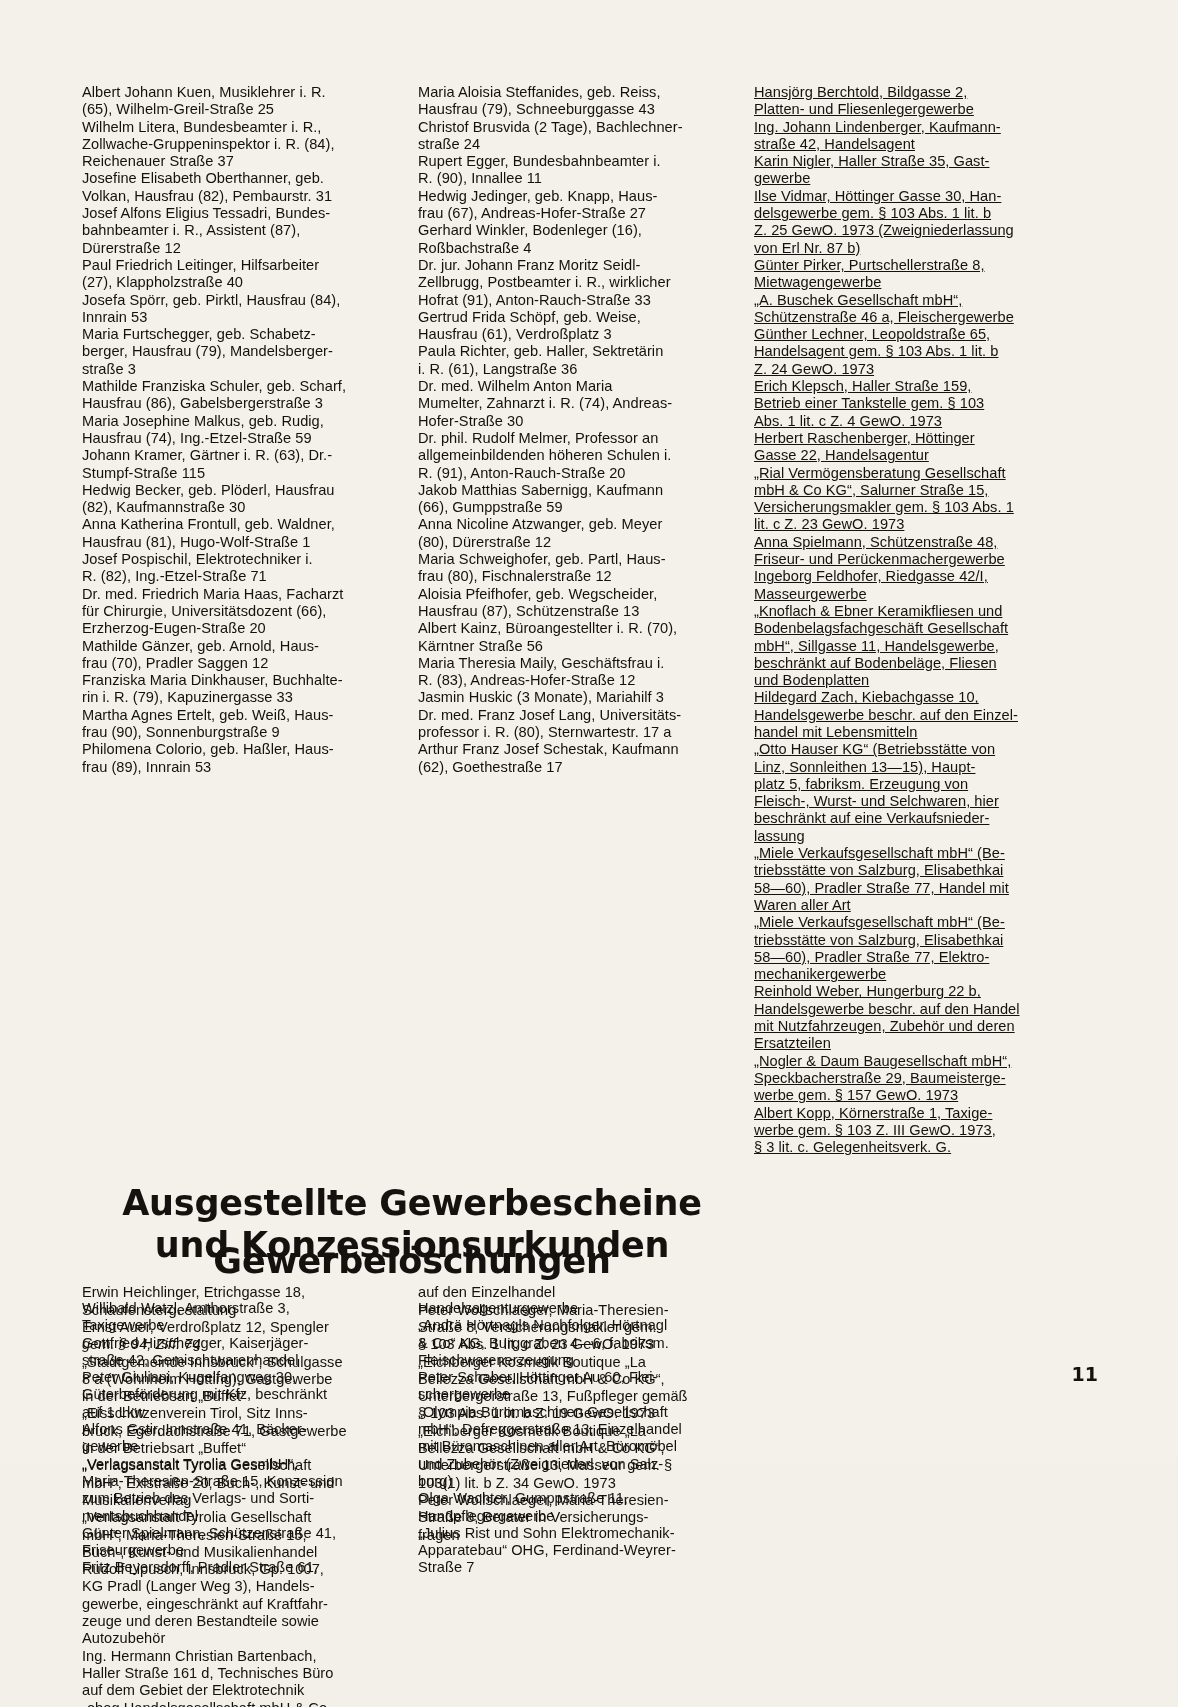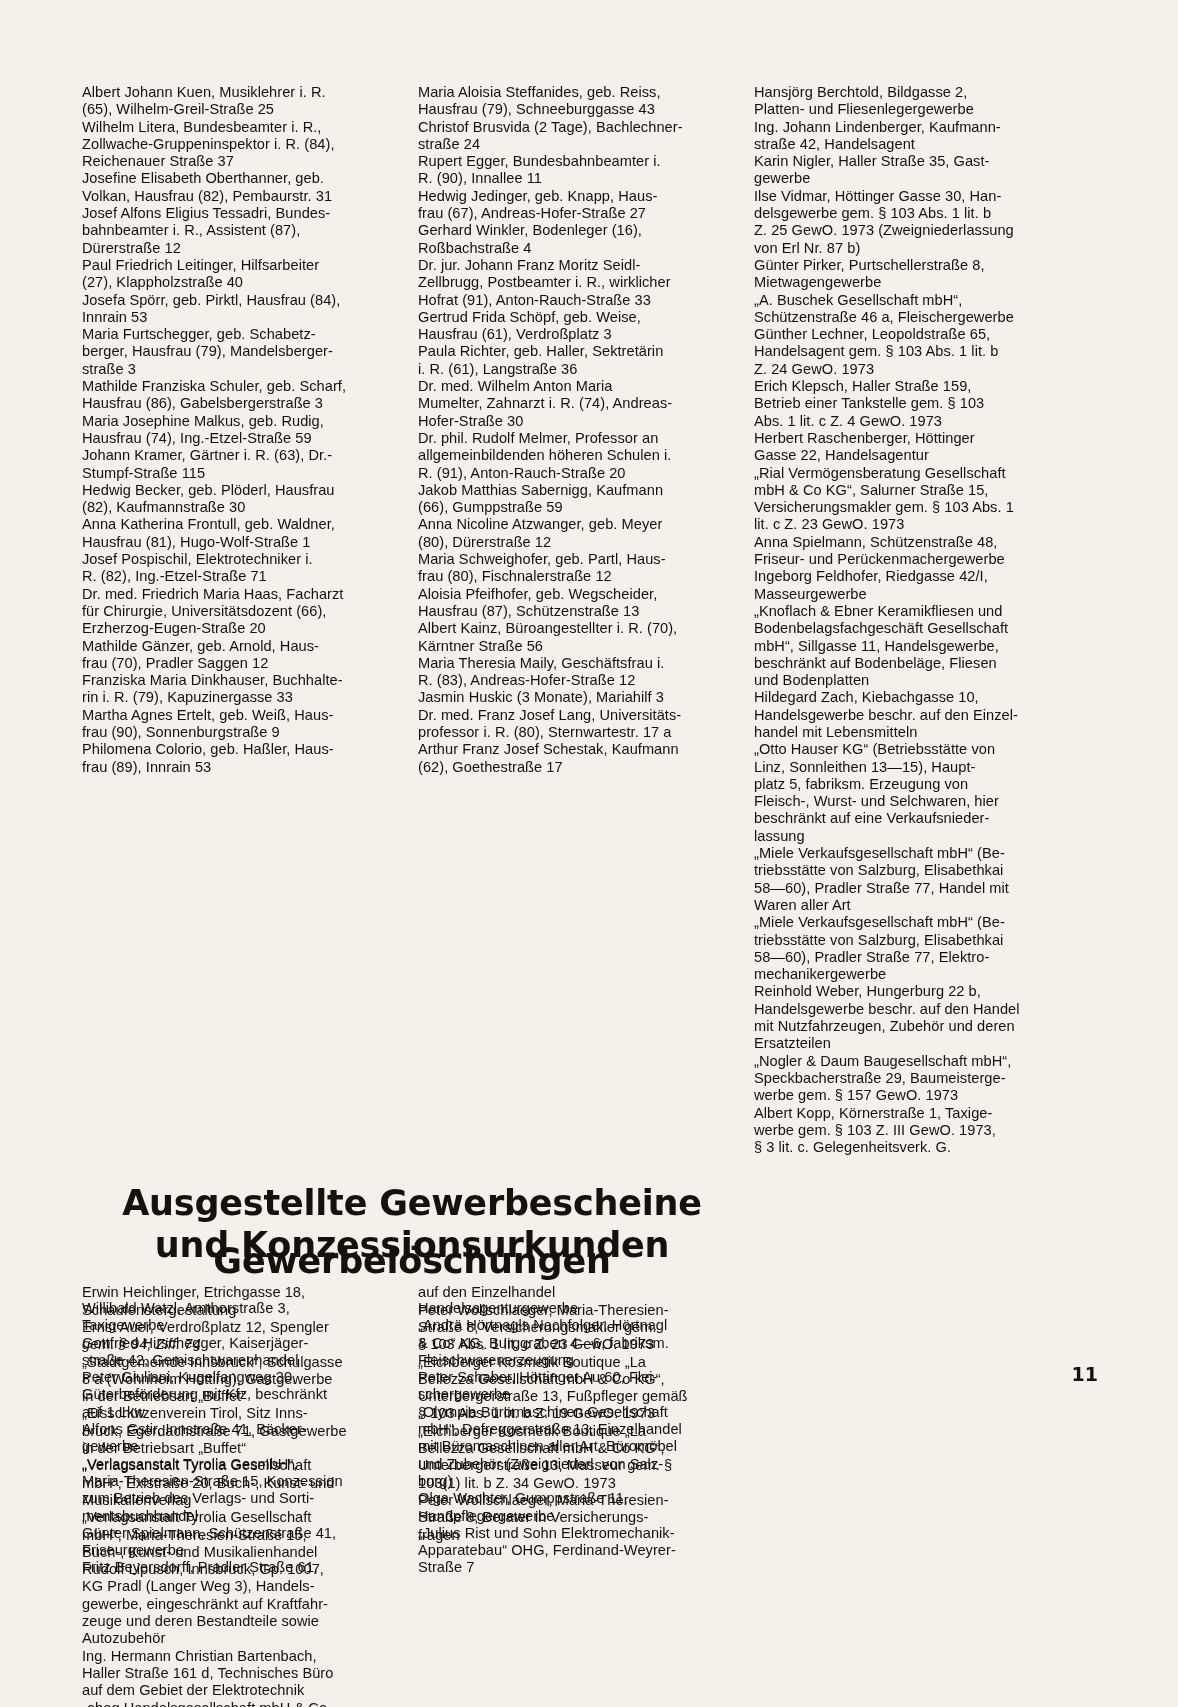--- a/index.html
+++ b/index.html
@@ -169,21 +169,21 @@
 Kärntner Straße 56
 Maria Theresia Maily, Geschäftsfrau i.
 R. (83), Andreas-Hofer-Straße 12
 Jasmin Huskic (3 Monate), Mariahilf 3
 Dr. med. Franz Josef Lang, Universitäts-
 professor i. R. (80), Sternwartestr. 17 a
 Arthur Franz Josef Schestak, Kaufmann
 (62), Goethestraße 17</p>
       </div>
       <div class="col">
-        <p style="white-space: pre-line;">Hansjörg Berchtold, Bildgasse 2,
+        <p style="white-space: pre-line; text-decoration: underline;">Hansjörg Berchtold, Bildgasse 2,
 Platten- und Fliesenlegergewerbe
 Ing. Johann Lindenberger, Kaufmann-
 straße 42, Handelsagent
 Karin Nigler, Haller Straße 35, Gast-
 gewerbe
 Ilse Vidmar, Höttinger Gasse 30, Han-
 delsgewerbe gem. § 103 Abs. 1 lit. b
 Z. 25 GewO. 1973 (Zweigniederlassung
 von Erl Nr. 87 b)
 Günter Pirker, Purtschellerstraße 8,

